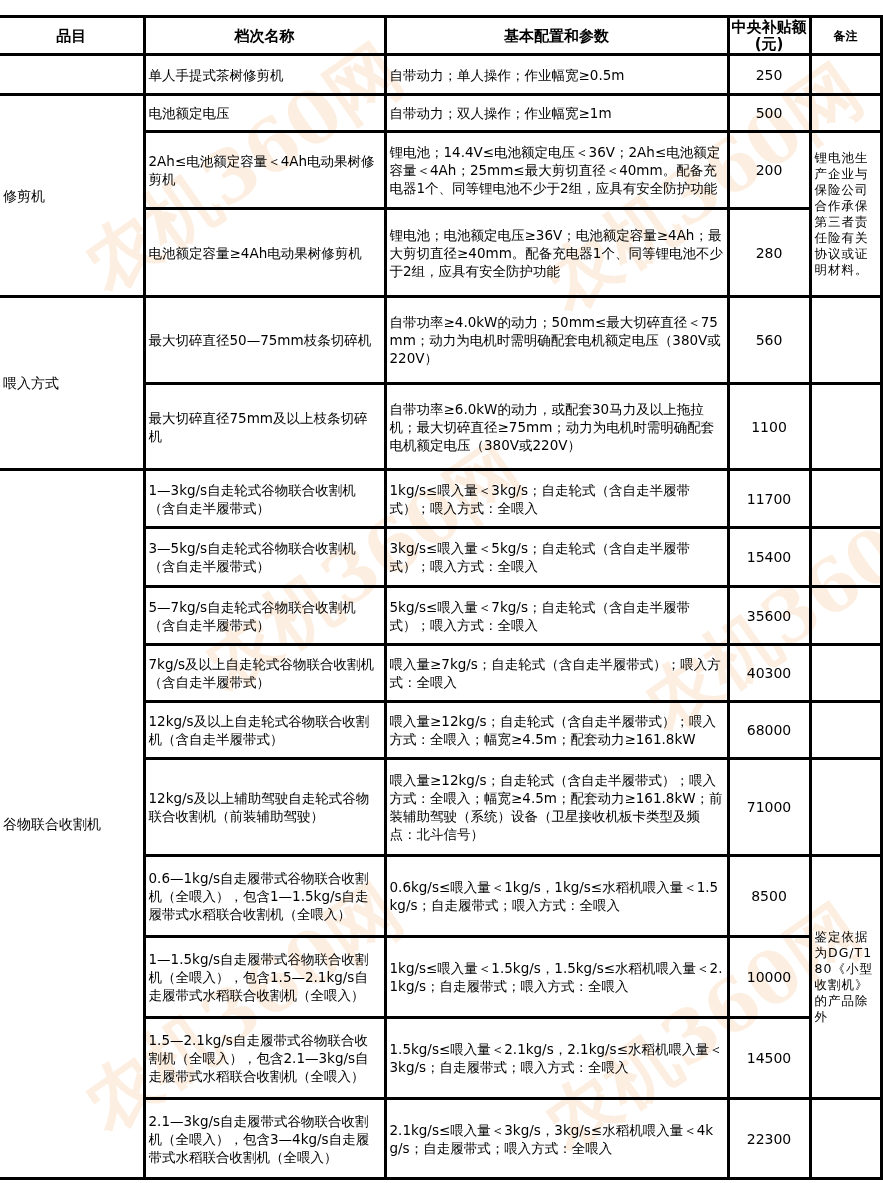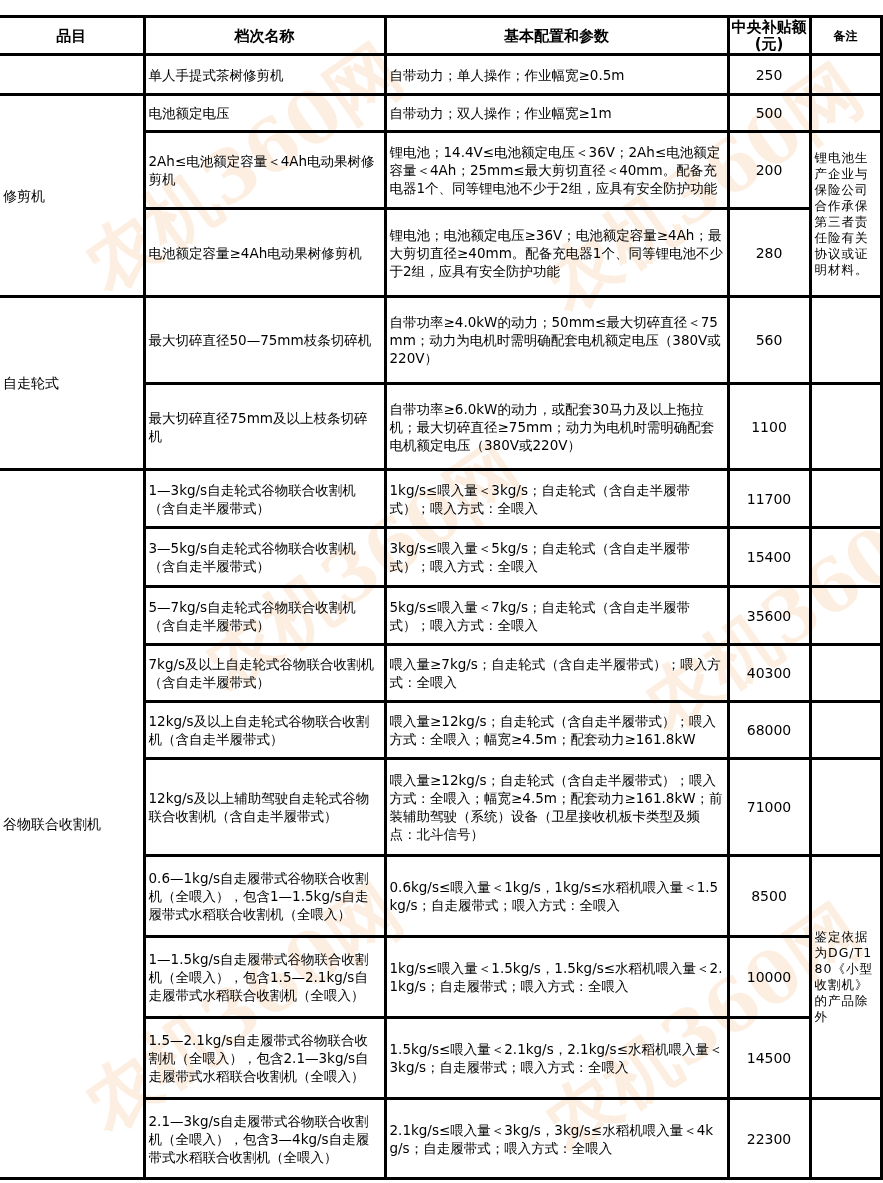--- a/index.html
+++ b/index.html
@@ -73,21 +73,21 @@
       <td class="spec">锂电池；14.4V≤电池额定电压＜36V；2Ah≤电池额定容量＜4Ah；25mm≤最大剪切直径＜40mm。配备充电器1个、同等锂电池不少于2组，应具有安全防护功能</td>
       <td class="amt">200</td>
       <td class="note" rowspan="2">锂电池生产企业与保险公司合作承保第三者责任险有关协议或证明材料。</td>
     </tr>
     <tr style="height:88px">
       <td class="name">电池额定容量≥4Ah电动果树修剪机</td>
       <td class="spec">锂电池；电池额定电压≥36V；电池额定容量≥4Ah；最大剪切直径≥40mm。配备充电器1个、同等锂电池不少于2组，应具有安全防护功能</td>
       <td class="amt">280</td>
     </tr>
     <tr style="height:87px">
-      <td class="cat" rowspan="2">自走轮式</td>
+      <td class="cat" rowspan="2">喂入方式</td>
       <td class="name">最大切碎直径50—75mm枝条切碎机</td>
       <td class="spec">自带功率≥4.0kW的动力；50mm≤最大切碎直径＜75mm；动力为电机时需明确配套电机额定电压（380V或220V）</td>
       <td class="amt">560</td>
       <td class="note"></td>
     </tr>
     <tr style="height:86px">
       <td class="name">最大切碎直径75mm及以上枝条切碎机</td>
       <td class="spec">自带功率≥6.0kW的动力，或配套30马力及以上拖拉机；最大切碎直径≥75mm；动力为电机时需明确配套电机额定电压（380V或220V）</td>
       <td class="amt">1100</td>
       <td class="note"></td>
@@ -117,21 +117,21 @@
       <td class="amt">40300</td>
       <td class="note"></td>
     </tr>
     <tr style="height:57px">
       <td class="name">12kg/s及以上自走轮式谷物联合收割机（含自走半履带式）</td>
       <td class="spec">喂入量≥12kg/s；自走轮式（含自走半履带式）；喂入方式：全喂入；幅宽≥4.5m；配套动力≥161.8kW</td>
       <td class="amt">68000</td>
       <td class="note"></td>
     </tr>
     <tr style="height:97px">
-      <td class="name">12kg/s及以上辅助驾驶自走轮式谷物联合收割机（含自走半履带式）</td>
+      <td class="name">12kg/s及以上辅助驾驶自走轮式谷物联合收割机（前装辅助驾驶）</td>
       <td class="spec">喂入量≥12kg/s；自走轮式（含自走半履带式）；喂入方式：全喂入；幅宽≥4.5m；配套动力≥161.8kW；前装辅助驾驶（系统）设备（卫星接收机板卡类型及频点：北斗信号）</td>
       <td class="amt">71000</td>
       <td class="note"></td>
     </tr>
     <tr style="height:81px">
       <td class="name">0.6—1kg/s自走履带式谷物联合收割机（全喂入），包含1—1.5kg/s自走履带式水稻联合收割机（全喂入）</td>
       <td class="spec">0.6kg/s≤喂入量＜1kg/s，1kg/s≤水稻机喂入量＜1.5kg/s；自走履带式；喂入方式：全喂入</td>
       <td class="amt">8500</td>
       <td class="note" rowspan="3">鉴定依据为DG/T180《小型收割机》的产品除外</td>
     </tr>

